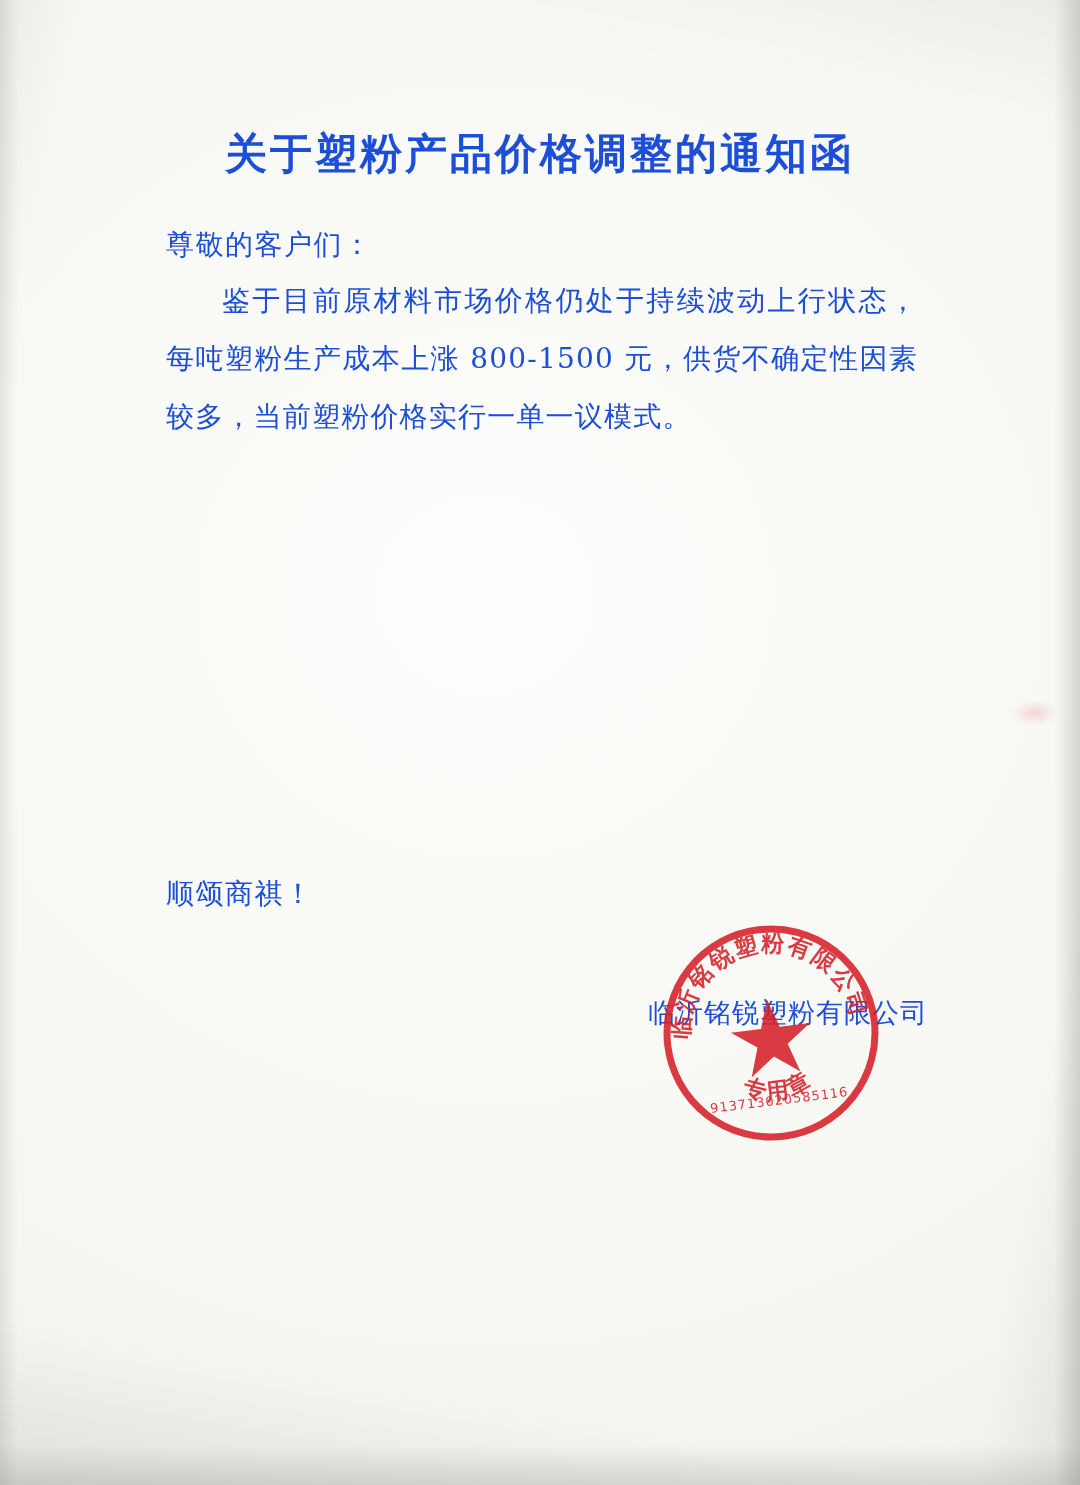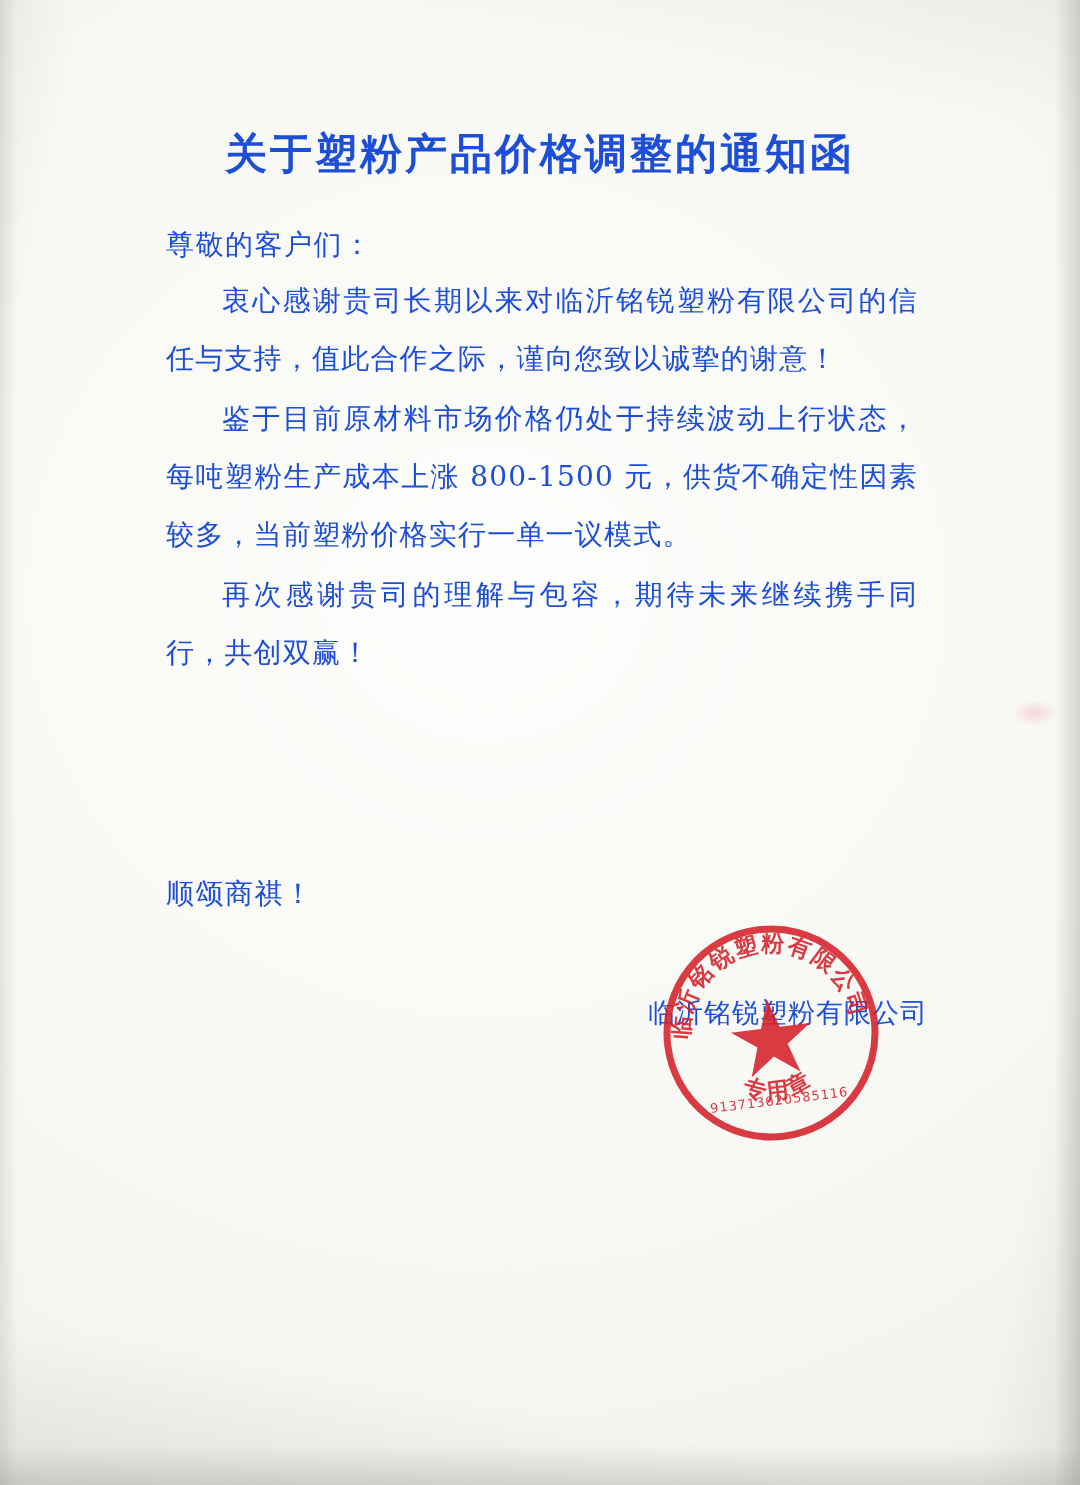--- a/index.html
+++ b/index.html
@@ -165,23 +165,21 @@
 <div class="edge-shadow-bottom"></div>
 <div class="smudge"></div>
 
 <div class="content">
 
   <div class="doc-title">关于塑粉产品价格调整的通知函</div>
 
   <div class="salutation">尊敬的客户们：</div>
 
   <div class="body-block">
-    <p class="para">衷心感谢贵司长期以来对临沂铭锐塑粉有限公司的信任与支持，值此合作之际，谨向您致以诚挚的谢意！</p>
     <p class="para">鉴于目前原材料市场价格仍处于持续波动上行状态，每吨塑粉生产成本上涨 800-1500 元，供货不确定性因素较多，当前塑粉价格实行一单一议模式。</p>
-    <p class="para">再次感谢贵司的理解与包容，期待未来继续携手同行，共创双赢！</p>
   </div>
 
   <div class="closing">顺颂商祺！</div>
 
   <div class="signature">
     <span class="sign-company">临沂铭锐塑粉有限公司</span>
   </div>
 
   <div class="seal">
     <svg width="222" height="222" viewBox="0 0 222 222" xmlns="http://www.w3.org/2000/svg">

